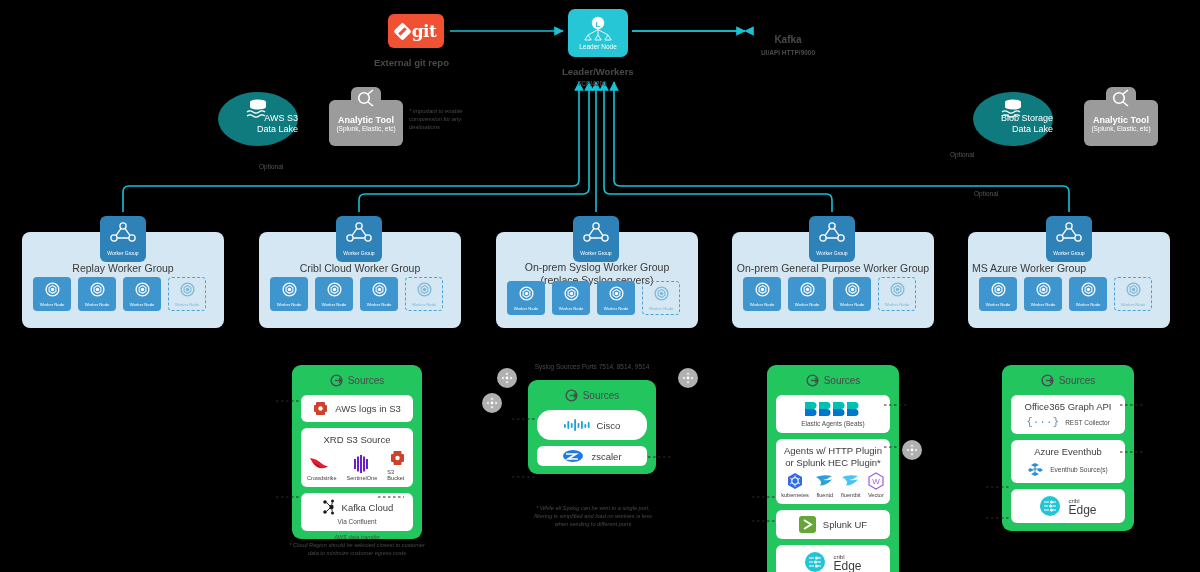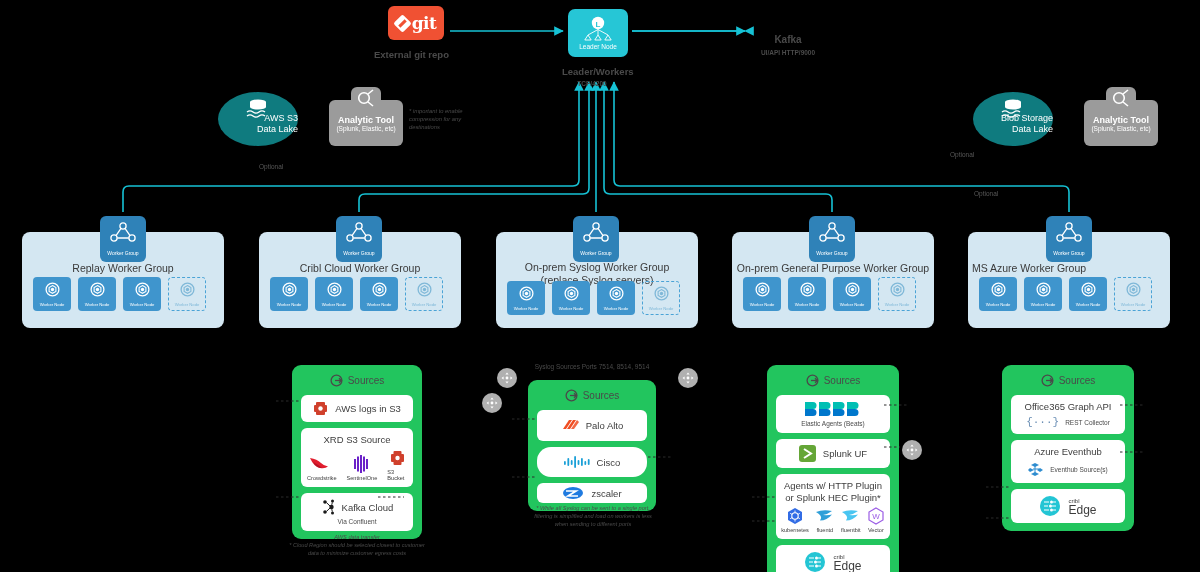--- a/index.html
+++ b/index.html
@@ -136,21 +136,21 @@
       <line x1="632" y1="31" x2="745" y2="31" marker-end="url(#ar)"></line>
 
       <path d="M123,212 L123,192 Q123,186 129,186 L573,186 Q579,186 579,180 L579,82" marker-end="url(#ar)"></path>
       <path d="M359,212 L359,200 Q359,194 365,194 L583,194 Q589,194 589,188 L589,82" marker-end="url(#ar)"></path>
       <path d="M596,212 L596,82" marker-end="url(#ar)"></path>
       <path d="M832,212 L832,200 Q832,194 826,194 L610,194 Q604,194 604,188 L604,82" marker-end="url(#ar)"></path>
       <path d="M1069,212 L1069,192 Q1069,186 1063,186 L620,186 Q614,186 614,180 L614,82" marker-end="url(#ar)"></path>
     </g>
   </svg>
 
-  <div class="abs" style="left:388px; top:6px;">
+  <div class="abs" style="left:388px; top:14px;">
     <div class="git-box">
       <span class="git-diamond"></span>
       <span class="git-word">git</span>
     </div>
     <div class="cap" style="width:56px; margin-top:9px; margin-left:-14px; white-space:nowrap;">External git repo</div>
   </div>
 
   <div class="abs" style="left:568px; top:9px;">
     <div class="leader">
       <svg width="34" height="26" viewBox="0 0 34 26">
@@ -540,30 +540,20 @@
   <div class="edge-lbl" style="left:517px; top:363px; width:150px;">Syslog Sources Ports 7514, 8514, 9514</div>
   <div class="src-card" style="left:528px; top:380px; width:128px;">
     <div class="src-head">
       <svg width="13" height="13" viewBox="0 0 13 13">
         <circle cx="6.5" cy="6.5" r="5.4" fill="none" stroke="#4a4a4a" stroke-width="1.3"></circle>
         <path d="M5 6.5 H11" stroke="#4a4a4a" stroke-width="1.3"></path>
         <path d="M9 4.3 L11.3 6.5 L9 8.7" fill="none" stroke="#4a4a4a" stroke-width="1.3"></path>
       </svg>
       <span>Sources</span>
     </div>
-    <div class="src-row row-inline" style="padding:8px 6px;">
-      <svg width="18" height="15" viewBox="0 0 18 15">
-        <g fill="#f04e23">
-          <path d="M2 11 L8 2 L11 2 L5 11 z"></path>
-            <path d="M6 11 L12 2 L15 2 L9 11 z"></path>
-            <path d="M10 11 L16 2 L18 4 L13 11 z" opacity="0.85"></path>
-        </g>
-      </svg>
-      <span class="src-label">Palo Alto</span>
-    </div>
     <div class="src-row row-inline" style="padding:8px 6px;border-radius:14px;">
       <svg width="26" height="14" viewBox="0 0 26 14">
         <g fill="#1ba0d7">
           <rect x="0" y="6" width="1.8" height="4" rx="0.9"></rect>
             <rect x="3.4" y="3" width="1.8" height="8" rx="0.9"></rect>
           <rect x="6.8" y="5" width="1.8" height="5" rx="0.9"></rect>
             <rect x="10.2" y="1" width="1.8" height="12" rx="0.9"></rect>
           <rect x="13.6" y="5" width="1.8" height="5" rx="0.9"></rect>
             <rect x="17" y="3" width="1.8" height="8" rx="0.9"></rect>
           <rect x="20.4" y="6" width="1.8" height="4" rx="0.9"></rect>
@@ -603,27 +593,20 @@
           <path d="M15 1 h8 a3.5 3.5 0 0 1 0 7 h-8 z" fill="#00bfb3"></path>
           <path d="M15 8 h8 a3.5 3.5 0 0 1 0 7 h-8 z" fill="#0077cc"></path>
           <path d="M29 1 h8 a3.5 3.5 0 0 1 0 7 h-8 z" fill="#00bfb3"></path>
           <path d="M29 8 h8 a3.5 3.5 0 0 1 0 7 h-8 z" fill="#0077cc"></path>
           <path d="M43 1 h8 a3.5 3.5 0 0 1 0 7 h-8 z" fill="#00bfb3"></path>
           <path d="M43 8 h8 a3.5 3.5 0 0 1 0 7 h-8 z" fill="#0077cc"></path>
         </g>
       </svg>
       <span class="src-sub">Elastic Agents (Beats)</span>
     </div>
-    <div class="src-row row-inline" style="padding:6px;">
-      <svg width="17" height="17" viewBox="0 0 17 17">
-        <rect width="17" height="17" rx="3" fill="#65a637"></rect>
-        <path d="M5 4 L12 8.5 L5 13" fill="none" stroke="#fff" stroke-width="2"></path>
-      </svg>
-      <span class="src-label">Splunk UF</span>
-    </div>
     <div class="src-row">
       <div class="src-title">Agents w/ HTTP Plugin or Splunk HEC Plugin*</div>
       <div class="logo-strip" style="gap:6px;">
         <div class="logo-cell">
           <svg width="18" height="18" viewBox="0 0 18 18">
             <polygon points="9,1 16,5 16,13 9,17 2,13 2,5" fill="#326ce5"></polygon>
             <circle cx="9" cy="9" r="3.2" fill="none" stroke="#fff" stroke-width="1.1"></circle>
             <path d="M9 3.5 v2.3 M9 12.2 v2.3 M4.2 6.3 l2 1.2 M11.8 10.5 l2 1.2 M4.2 11.7 l2-1.2 M11.8 7.5 l2-1.2" stroke="#fff" stroke-width="0.9"></path>
           </svg>
           <span class="logo-cap">kubernetes</span>
@@ -641,20 +624,27 @@
           <span class="logo-cap">fluentbit</span>
         </div>
         <div class="logo-cell">
           <svg width="18" height="18" viewBox="0 0 18 18">
             <polygon points="9,1 16,5 16,13 9,17 2,13 2,5" fill="none" stroke="#9b5de5" stroke-width="1.2"></polygon>
             <text x="9" y="12" font-size="8" fill="#9b5de5" text-anchor="middle" font-family="Liberation Sans, sans-serif">W</text>
           </svg>
           <span class="logo-cap">Vector</span>
         </div>
       </div>
+    </div>
+    <div class="src-row row-inline" style="padding:6px;">
+      <svg width="17" height="17" viewBox="0 0 17 17">
+        <rect width="17" height="17" rx="3" fill="#65a637"></rect>
+        <path d="M5 4 L12 8.5 L5 13" fill="none" stroke="#fff" stroke-width="2"></path>
+      </svg>
+      <span class="src-label">Splunk UF</span>
     </div>
     <div class="src-row row-inline" style="padding:6px;">
       <svg width="22" height="22" viewBox="0 0 22 22">
         <circle cx="11" cy="11" r="10" fill="#23c5d4"></circle>
         <g stroke="#fff" stroke-width="1.2" fill="none">
           <path d="M5 7 h5 M5 11 h4 M5 15 h5"></path>
           <circle cx="12.5" cy="7" r="1.5" fill="#fff" stroke="none"></circle>
           <circle cx="11.5" cy="11" r="1.5" fill="#fff" stroke="none"></circle>
           <circle cx="12.5" cy="15" r="1.5" fill="#fff" stroke="none"></circle>
           <path d="M14 7 h3 M13 11 h4 M14 15 h3"></path>

